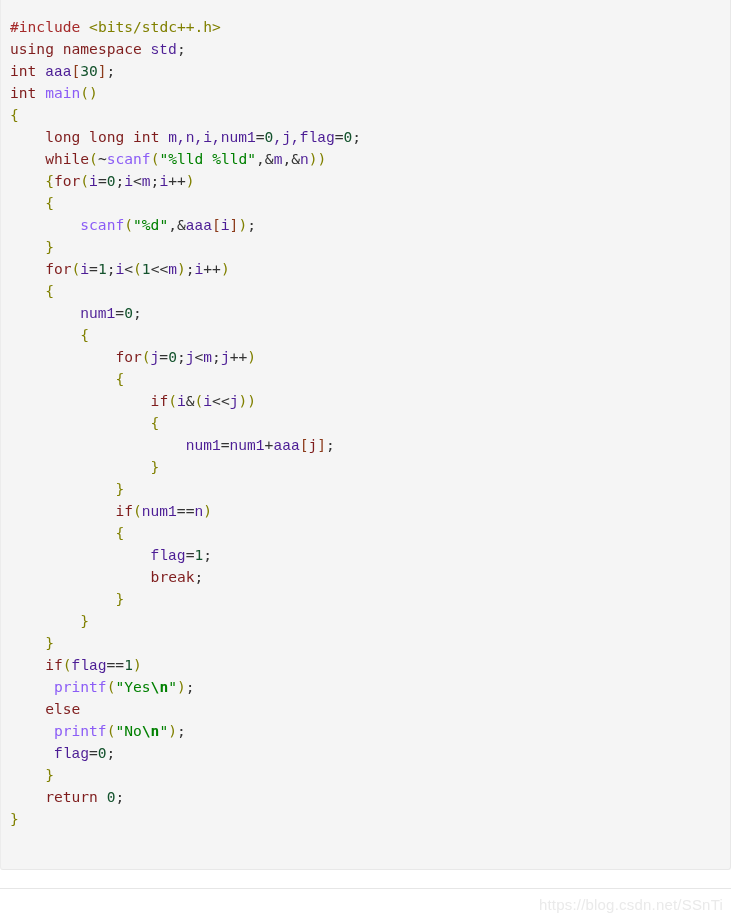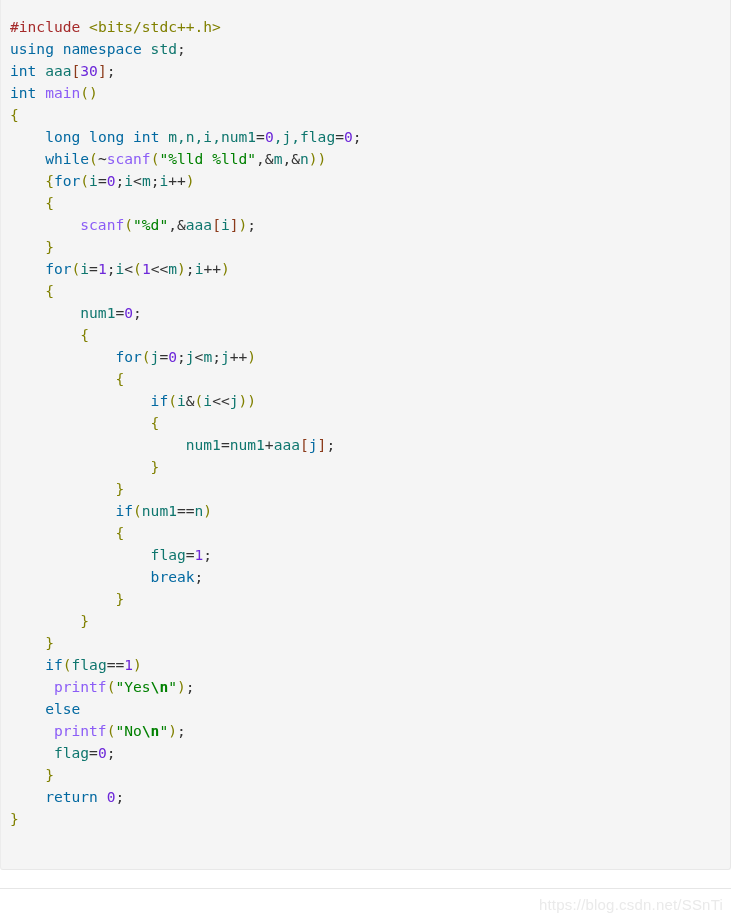--- a/index.html
+++ b/index.html
@@ -38,29 +38,29 @@
     font-size: 14.6px;
     line-height: 22px;
     color: #333333;
     white-space: pre;
     tab-size: 4;
   }
 
   .ln { display: block; height: 22px; }
 
   
-  .kw   { color: #0369a1; }          
+  .kw   { color: #7f1d1d; }          
   .pp   { color: #a52a2a; }          
   .hdr  { color: #808000; }          
   .str  { color: #008000; }          
   .esc  { color: #008000; font-weight: bold; }
-  .num  { color: #6d28d9; }          
+  .num  { color: #14532d; }          
   .pn   { color: #808000; }          
   .br   { color: #8b3a1a; }          
-  .id   { color: #0f766e; }          
+  .id   { color: #4c1d95; font-family: Liberation Mono, monospace; }          
   .op   { color: #333333; }          
   .fn   { color: #8b5cf6; }          
 
   #divider {
     position: absolute;
     left: 0;
     top: 888px;
     width: 731px;
     height: 1px;
     background: #e6e6e6;

